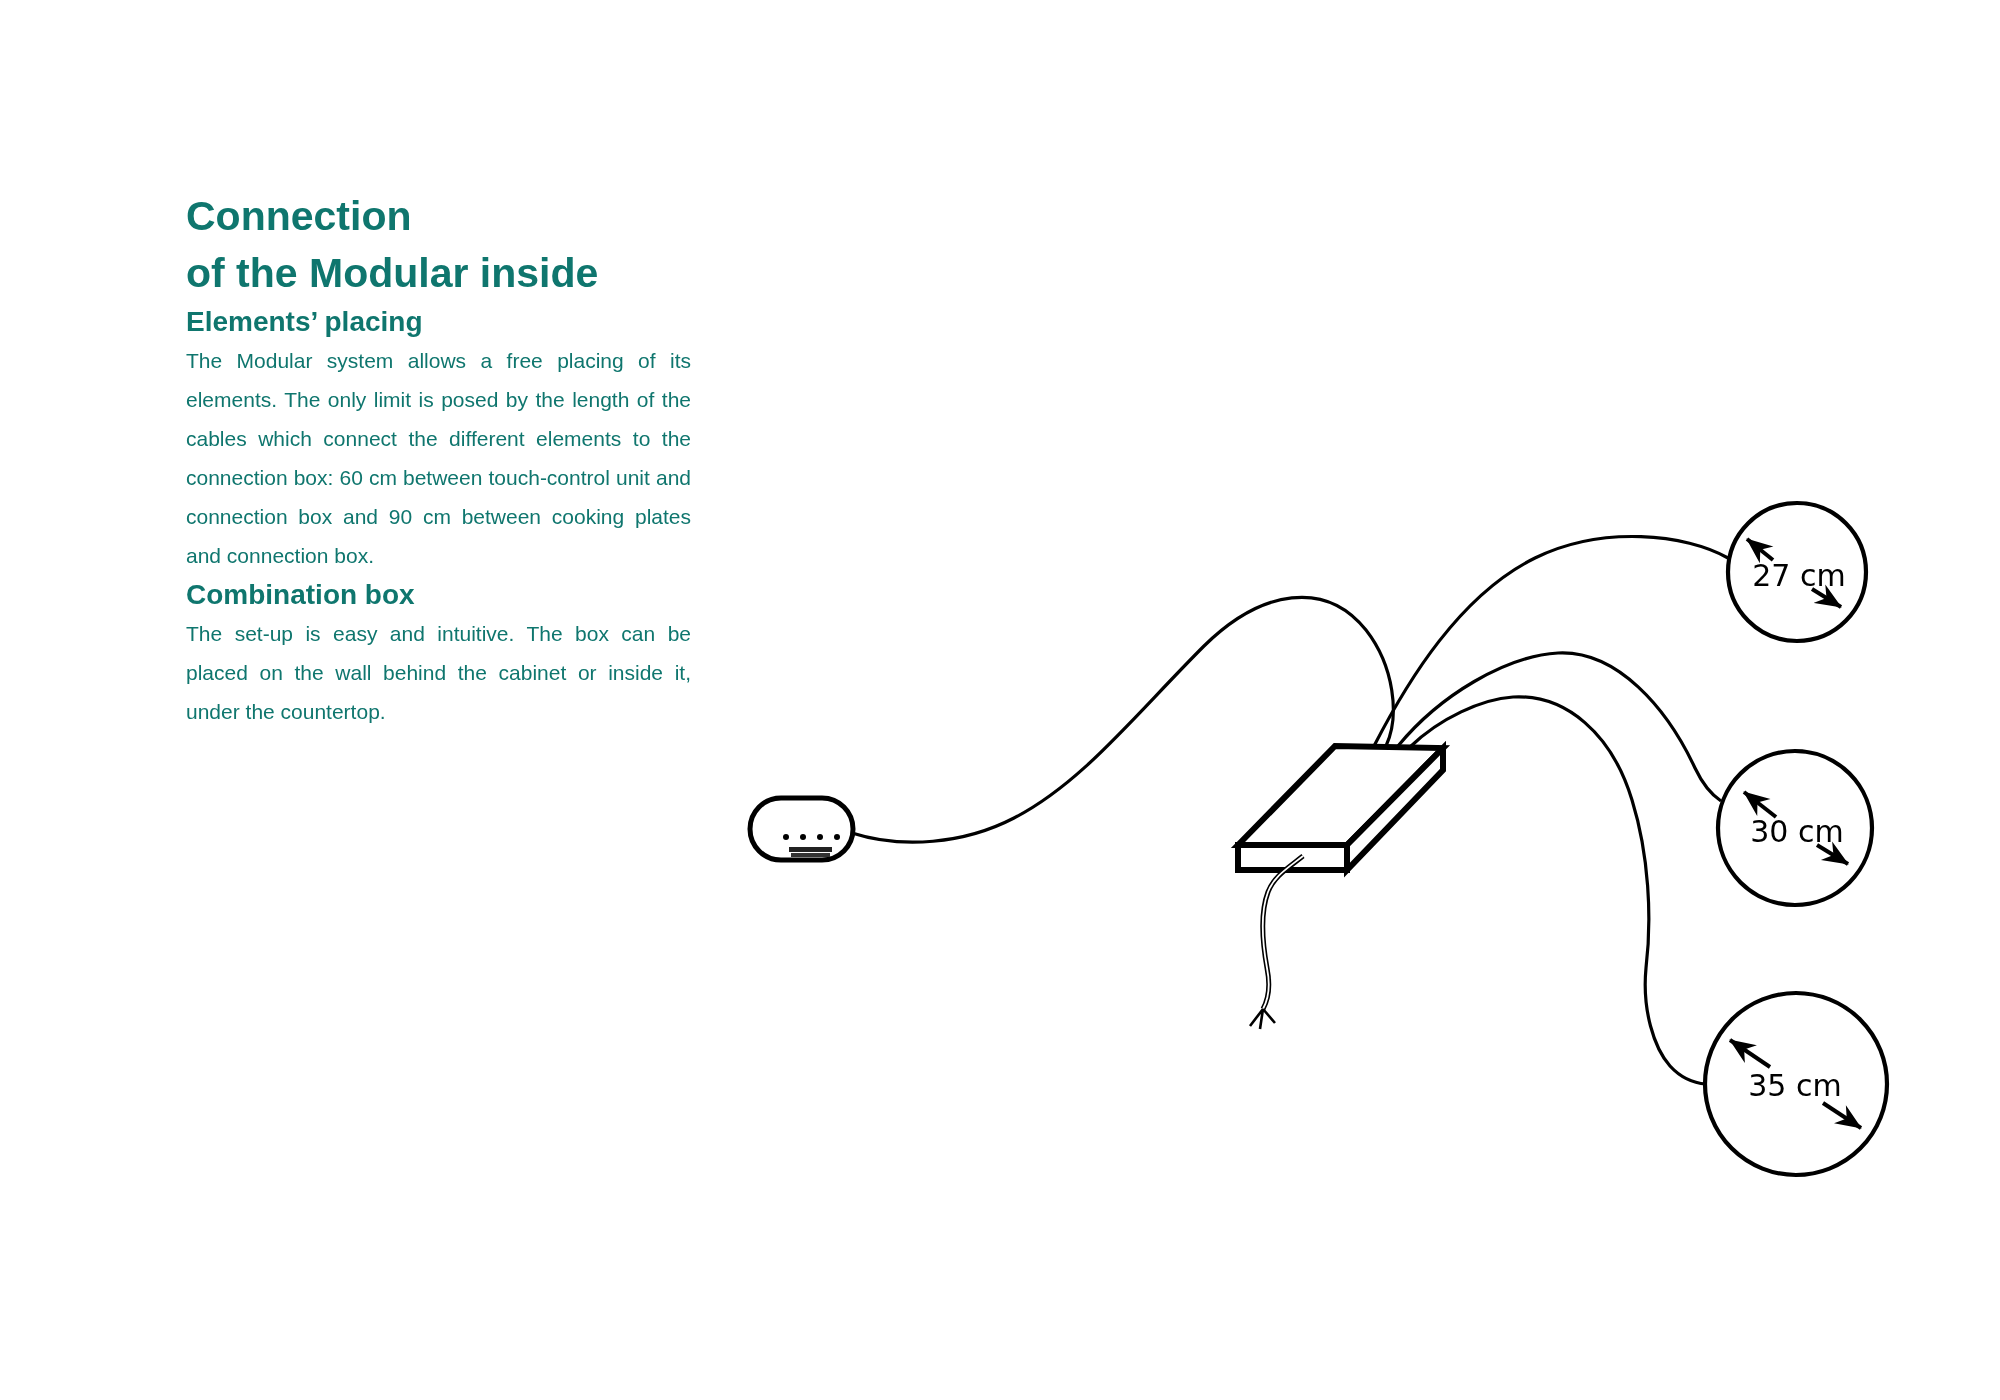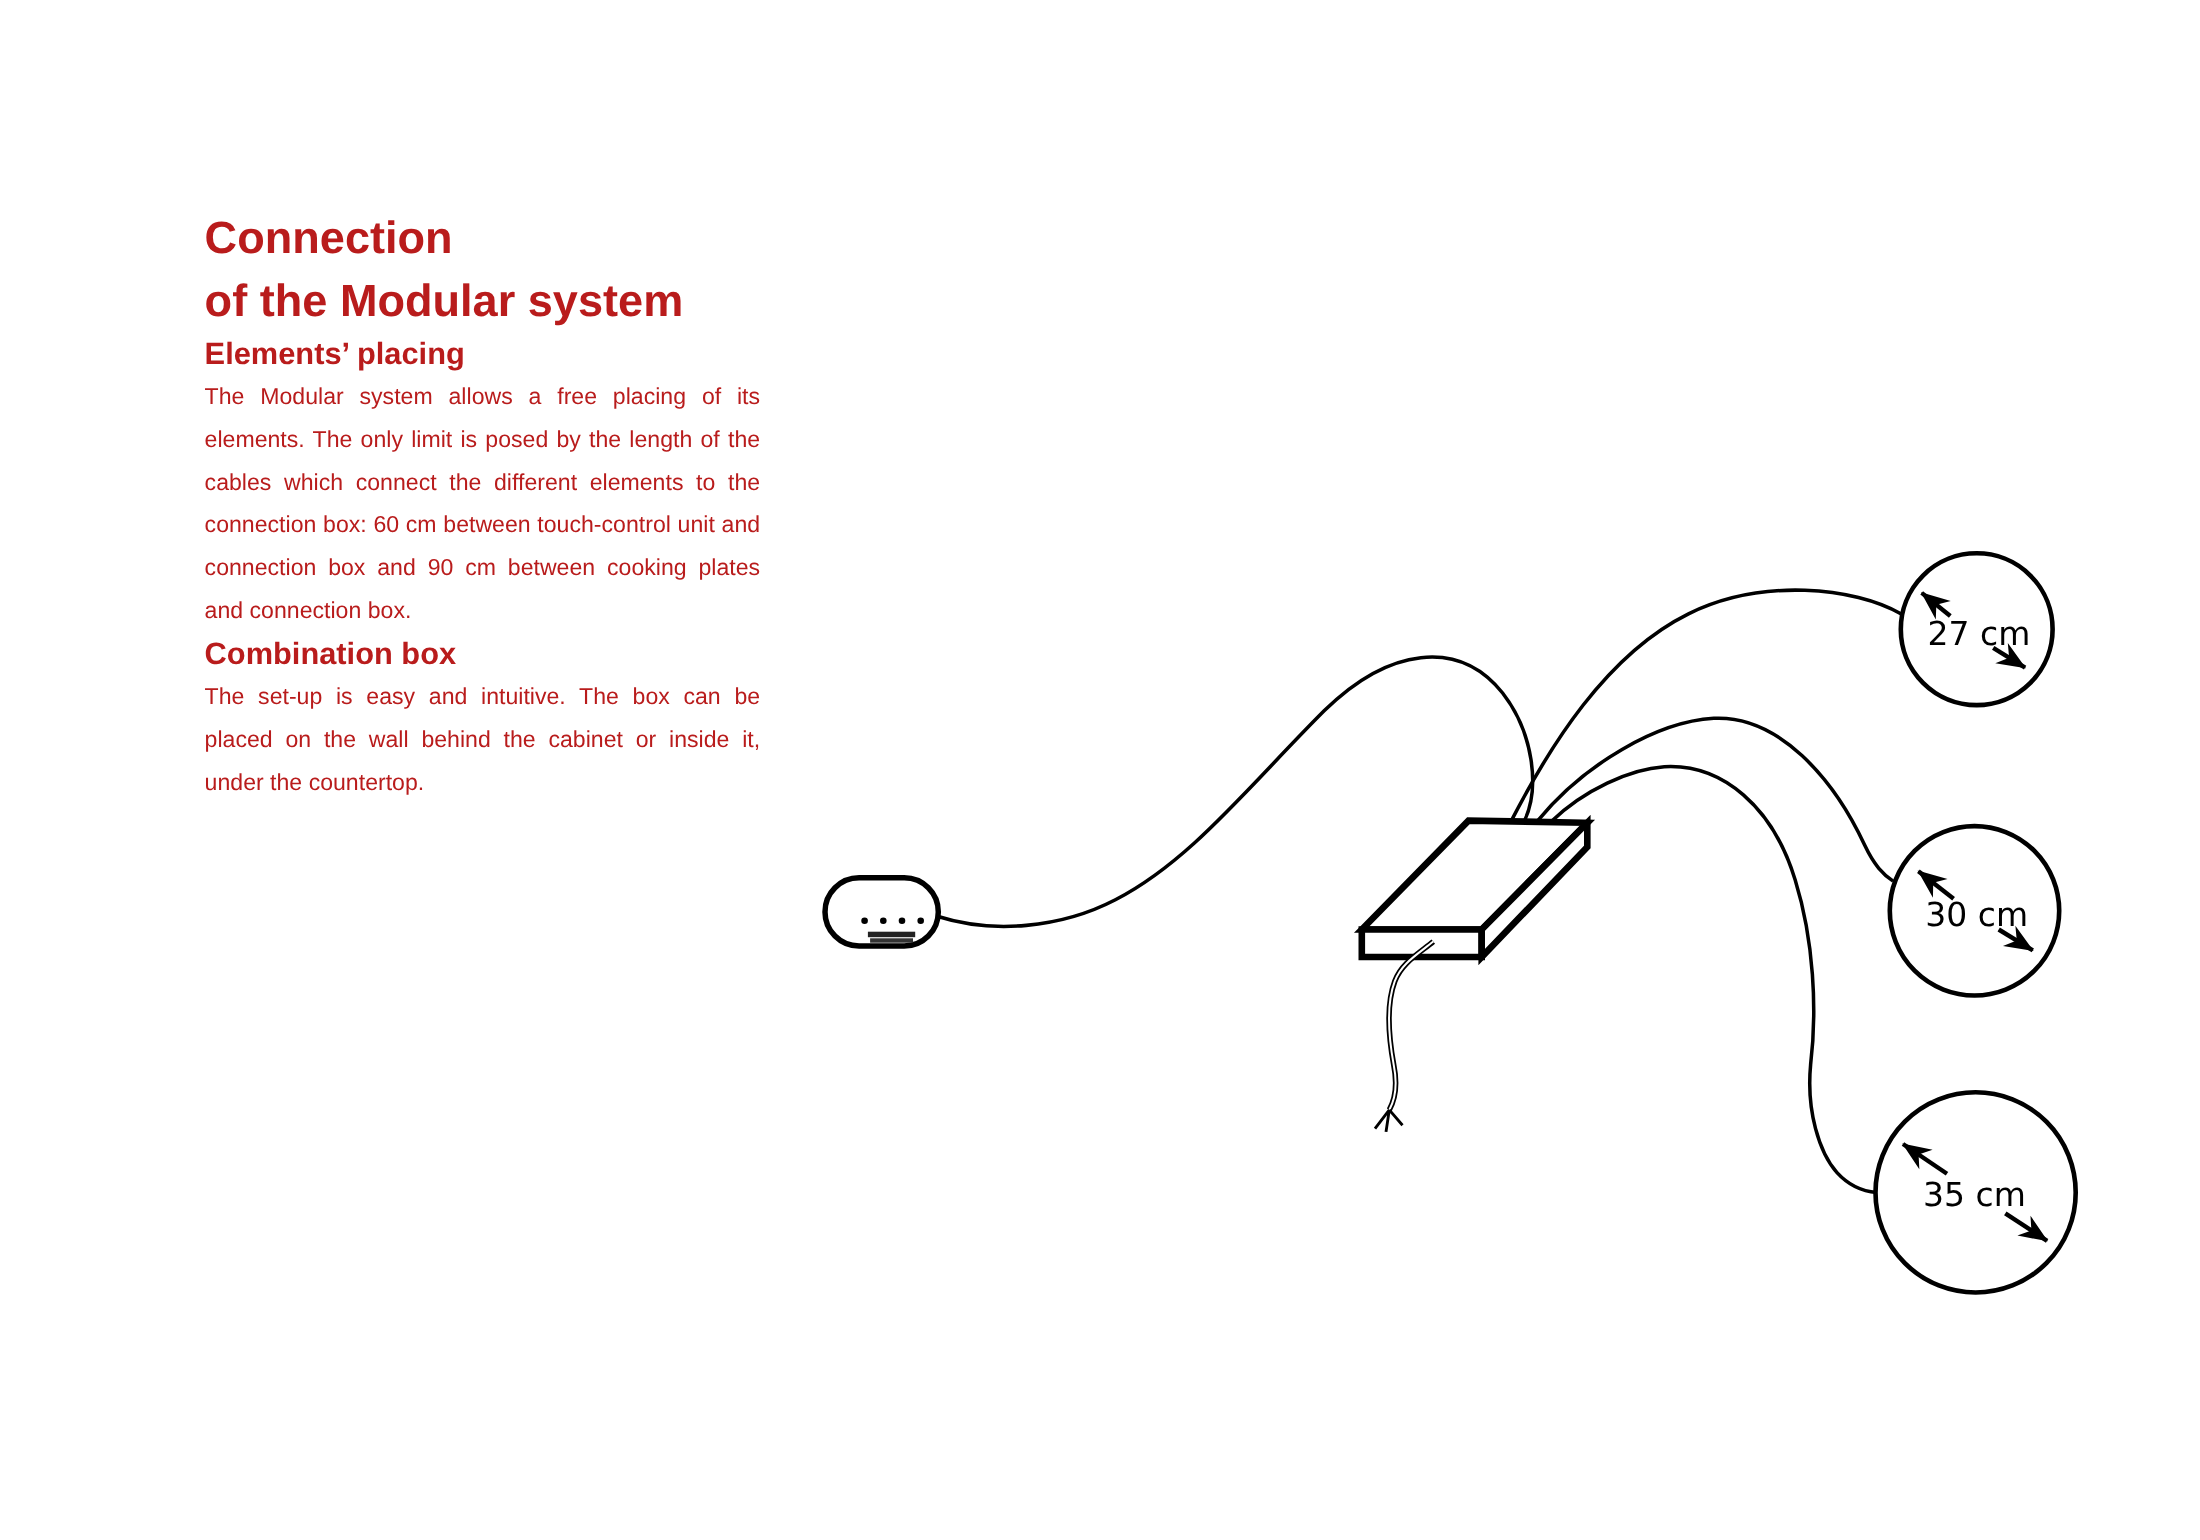--- a/index.html
+++ b/index.html
@@ -7,21 +7,21 @@
     padding: 0;
     background: #ffffff;
   }
   .page {
     position: relative;
     width: 2000px;
     height: 1400px;
     background: #ffffff;
     overflow: hidden;
     font-family: "Liberation Sans", sans-serif;
-    color: #b91c1c;
+    color: #0f766e;
   }
   .text-column {
     position: absolute;
     left: 186px;
     top: 188px;
     width: 505px;
   }
   .doc-title {
     font-size: 41px;
     font-weight: bold;
@@ -66,21 +66,21 @@
   }
 </style>
 </head>
 <body>
 
 <div class="page">
 
   <div class="text-column">
     <div class="doc-title">
       <div>Connection</div>
-      <div>of the Modular system</div>
+      <div>of the Modular inside</div>
     </div>
 
     <div class="section">
       <div class="section-heading">Elements’ placing</div>
       <div class="section-body">The Modular system allows a free placing of its elements. The only limit is posed by the length of the cables which connect the different elements to the connection box: 60 cm between touch-control unit and connection box and 90 cm between cooking plates and connection box.</div>
     </div>
 
 
     <div class="section">
       <div class="section-heading">Combination box</div>

